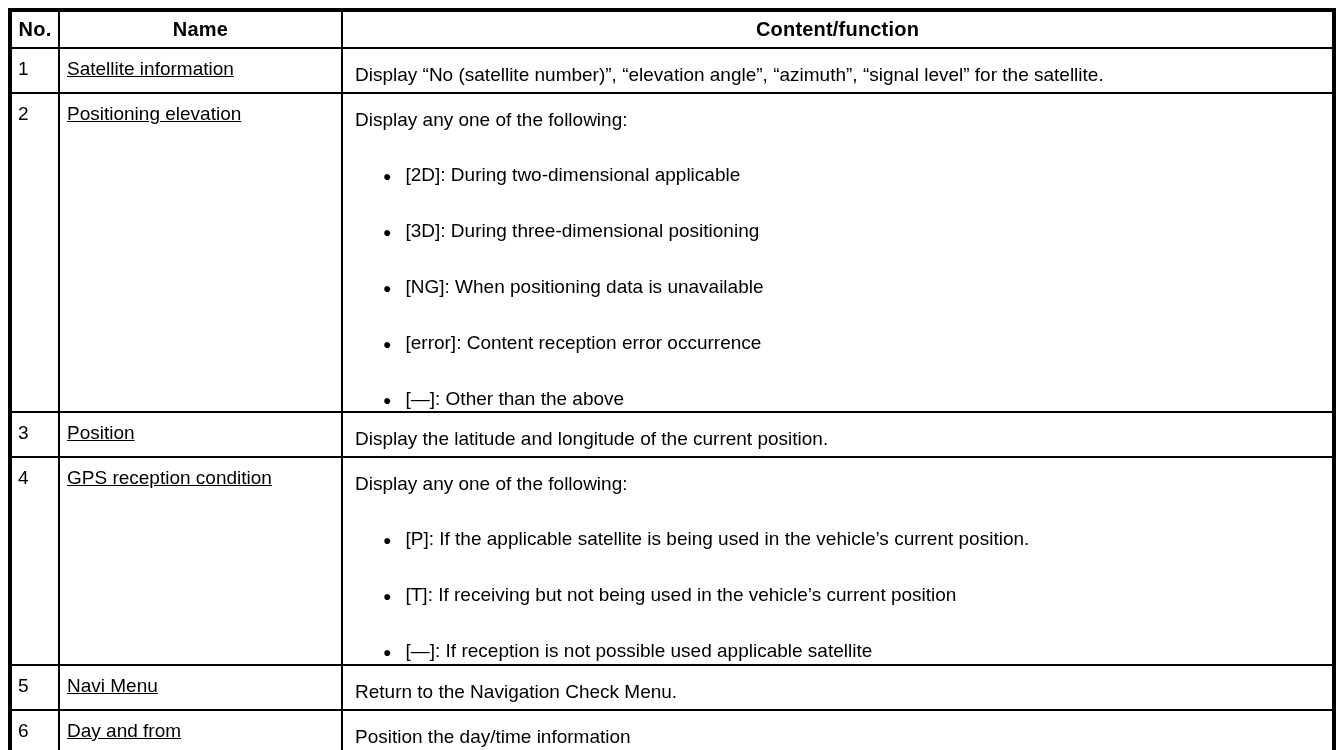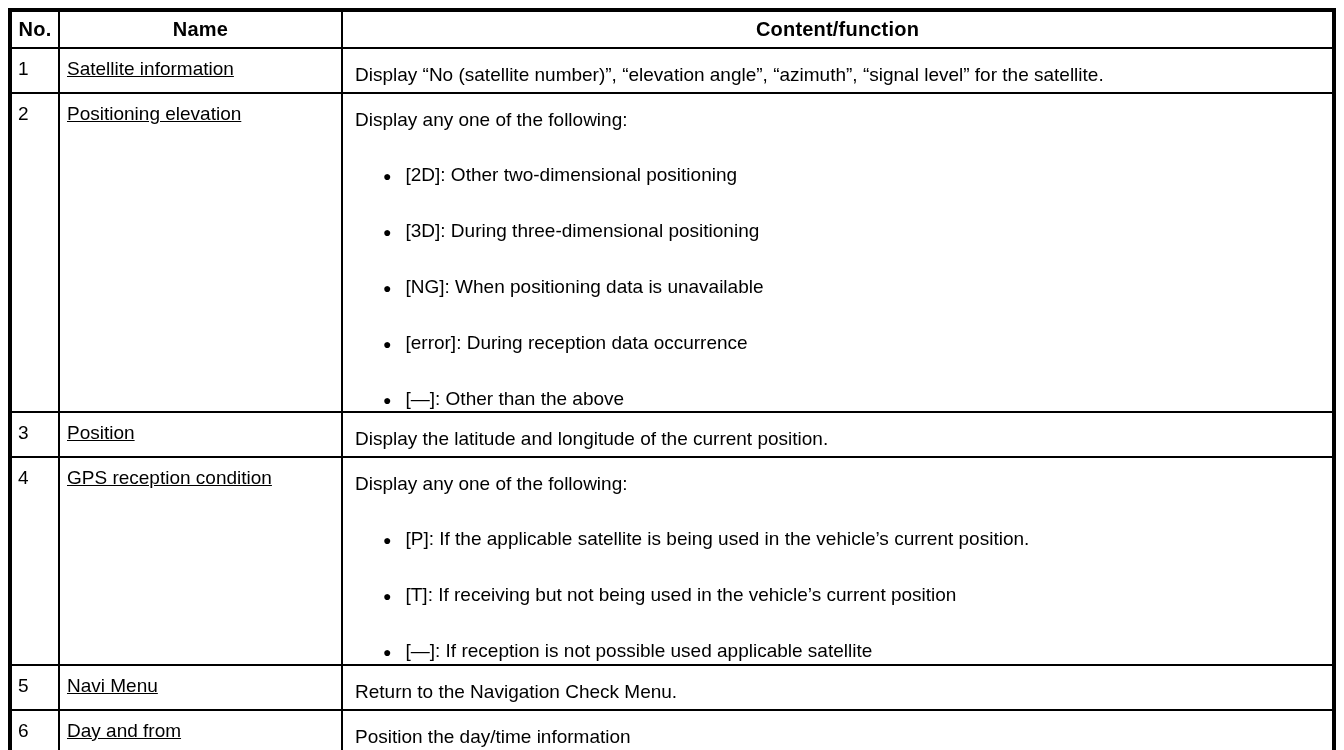--- a/index.html
+++ b/index.html
@@ -97,33 +97,33 @@
     </tr>
 
     <tr class="r-2">
       <td class="col-no">2</td>
       <td class="col-name">Positioning elevation</td>
       <td class="col-ct">
         <p class="lead">Display any one of the following:</p>
         <ul class="bullets">
           <li>
             <span class="dot">●</span>
-            <span class="btxt">[2D]: Other two-dimensional positioning</span>
+            <span class="btxt">[2D]: During two-dimensional applicable</span>
           </li>
           <li>
             <span class="dot">●</span>
             <span class="btxt">[3D]: During three-dimensional positioning</span>
           </li>
           <li>
             <span class="dot">●</span>
             <span class="btxt">[NG]: When positioning data is unavailable</span>
           </li>
           <li>
             <span class="dot">●</span>
-            <span class="btxt">[error]: During reception data occurrence</span>
+            <span class="btxt">[error]: Content reception error occurrence</span>
           </li>
           <li>
             <span class="dot">●</span>
             <span class="btxt">[—]: Other than the above</span>
           </li>
         </ul>
       </td>
     </tr>
 
     <tr class="r-3">

